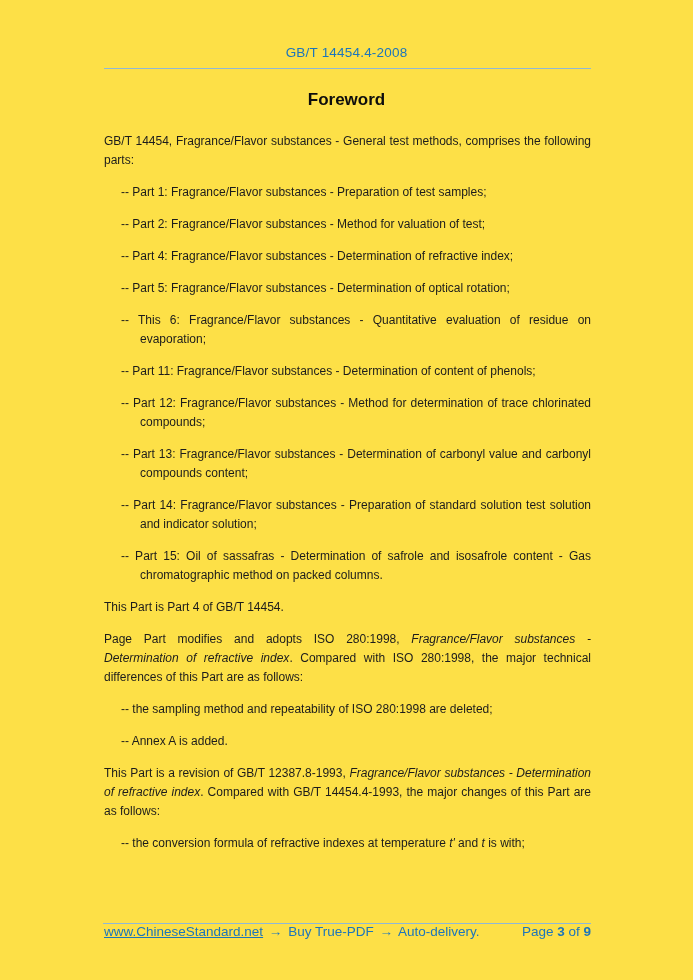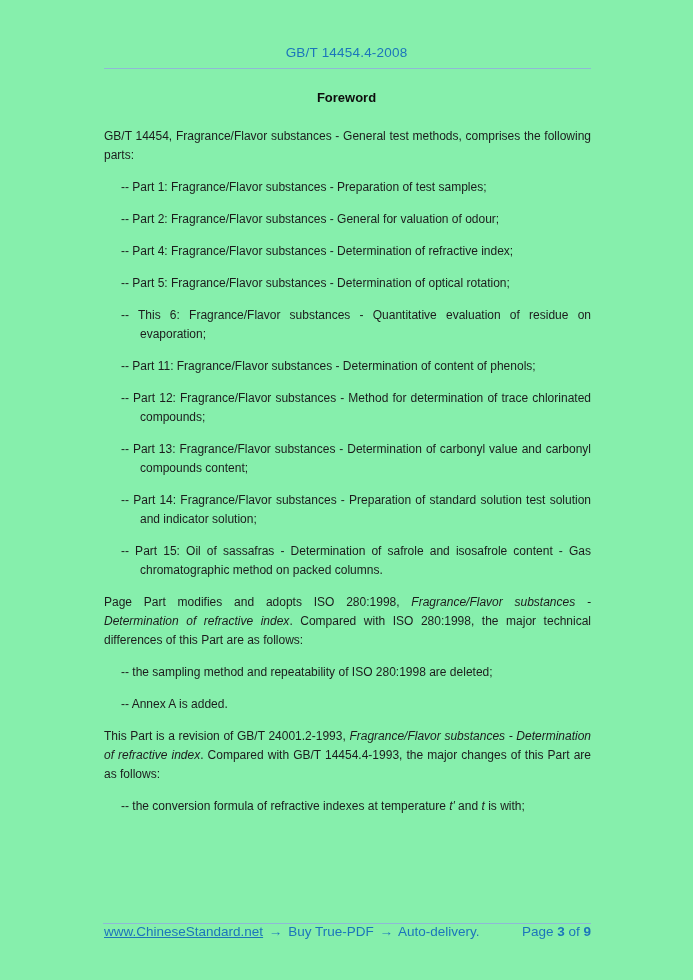--- a/index.html
+++ b/index.html
@@ -1,37 +1,37 @@
 <!DOCTYPE html>
 <html><head>
 <meta charset="utf-8">
 <style>
   html, body { margin: 0; padding: 0; background: #e8e8e8; }
   .page {
     position: relative;
     width: 693px;
     height: 980px;
     margin: 0 auto;
-    background: #86efac;
+    background: #fde047;
     font-family: "Liberation Sans", sans-serif;
     color: #1c1c1c;
     overflow: hidden;
   }
   .header { padding-top: 43px; text-align: center; }
   .header .std-code { color: #1c75bb; font-size: 13.5px; letter-spacing: 0.2px; }
   .header-rule {
     margin: 7px 102px 0 104px;
     border: none;
     border-top: 1px solid #8fb8d6;
     height: 0;
   }
   .title {
     margin-top: 21px;
     text-align: center;
-    font-size: 13px;
+    font-size: 17px;
     font-weight: bold;
     color: #0d0d0d;
   }
   .content {
     margin: 22px 102px 0 104px;
     font-size: 12px;
     line-height: 19px;
     text-align: justify;
   }
   .para { margin: 0 0 13px 0; }
@@ -71,40 +71,41 @@
   <hr class="header-rule">
 
   <div class="title">Foreword</div>
 
   <div class="content">
 
     <p class="para">GB/T 14454, Fragrance/Flavor substances - General test methods, comprises the following parts:</p>
 
     <div>
       <p class="list-item it">-- Part 1: Fragrance/Flavor substances - Preparation of test samples;</p>
-      <p class="list-item it">-- Part 2: Fragrance/Flavor substances - General for valuation of odour;</p>
+      <p class="list-item it">-- Part 2: Fragrance/Flavor substances - Method for valuation of test;</p>
       <p class="list-item it">-- Part 4: Fragrance/Flavor substances - Determination of refractive index;</p>
       <p class="list-item it">-- Part 5: Fragrance/Flavor substances - Determination of optical rotation;</p>
       <p class="list-item it">-- This 6: Fragrance/Flavor substances - Quantitative evaluation of residue on evaporation;</p>
       <p class="list-item it">-- Part 11: Fragrance/Flavor substances - Determination of content of phenols;</p>
       <p class="list-item it">-- Part 12: Fragrance/Flavor substances - Method for determination of trace chlorinated compounds;</p>
       <p class="list-item it">-- Part 13: Fragrance/Flavor substances - Determination of carbonyl value and carbonyl compounds content;</p>
       <p class="list-item it">-- Part 14: Fragrance/Flavor substances - Preparation of standard solution test solution and indicator solution;</p>
       <p class="list-item it">-- Part 15: Oil of sassafras - Determination of safrole and isosafrole content - Gas chromatographic method on packed columns.</p>
     </div>
 
+    <p class="para">This Part is Part 4 of GB/T 14454.</p>
 
     <p class="para"><span>Page Part modifies and adopts ISO 280:1998, </span><i class="inline-it">Fragrance/Flavor substances - Determination of refractive index</i><span>. Compared with ISO 280:1998, the major technical differences of this Part are as follows:</span></p>
 
     <div>
       <p class="list-item">-- the sampling method and repeatability of ISO 280:1998 are deleted;</p>
       <p class="list-item">-- Annex A is added.</p>
     </div>
 
-    <p class="para"><span>This Part is a revision of GB/T 24001.2-1993, </span><i class="inline-it">Fragrance/Flavor substances - Determination of refractive index</i><span>. Compared with GB/T 14454.4-1993, the major changes of this Part are as follows:</span></p>
+    <p class="para"><span>This Part is a revision of GB/T 12387.8-1993, </span><i class="inline-it">Fragrance/Flavor substances - Determination of refractive index</i><span>. Compared with GB/T 14454.4-1993, the major changes of this Part are as follows:</span></p>
 
     <div>
       <p class="list-item"><span>-- the conversion formula of refractive indexes at temperature </span><i class="inline-it">t'</i><span> and </span><i class="inline-it">t</i><span> is with;</span></p>
     </div>
 
   </div>
 
   <hr class="footer-rule">
 
   <div class="footer">

